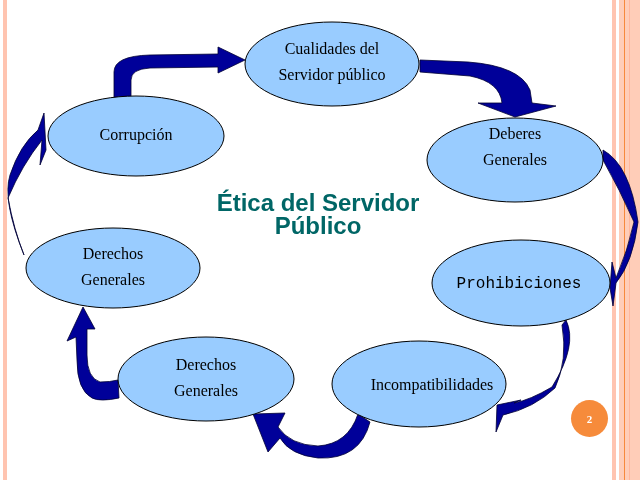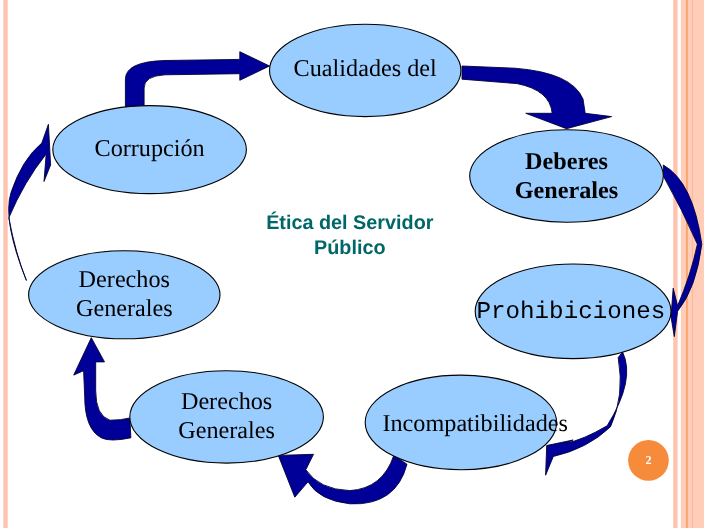--- a/index.html
+++ b/index.html
@@ -3,22 +3,22 @@
 <meta charset="utf-8">
 <style>
   html, body { margin: 0; padding: 0; }
   body { width: 640px; height: 480px; background: #ffffff; position: relative; overflow: hidden; font-family: "Liberation Serif", serif; }
   .border-left { position: absolute; left: 3px; top: 0; width: 4px; height: 480px; background: #FFC4B0; }
   .border-right-thin { position: absolute; left: 612px; top: 0; width: 4px; height: 480px; background: #FFC4B0; }
   .border-right-band { position: absolute; left: 619px; top: 0; width: 21px; height: 480px; background: #FFCDB8; }
   .border-right-line { position: absolute; left: 624px; top: 0; width: 1px; height: 480px; background: #F7893B; }
   .border-right-line2 { position: absolute; left: 629px; top: 0; width: 1px; height: 480px; background: #FFB79C; }
   svg.diagram { position: absolute; left: 0; top: 0; }
-  .node-label { position: absolute; text-align: center; font-family: "Liberation Serif", serif; font-size: 22px; line-height: 26px; color: #000000; transform: translate(-50%, -50%); white-space: nowrap; }
-  .center-title { position: absolute; left: 318px; top: 214px; transform: translate(-50%, -50%); text-align: center; font-family: "Liberation Sans", sans-serif; font-weight: bold; font-size: 18px; line-height: 23px; color: #006666; white-space: nowrap; }
+  .node-label { position: absolute; text-align: center; font-family: "Liberation Serif", serif; font-size: 16px; line-height: 26px; color: #000000; transform: translate(-50%, -50%); white-space: nowrap; }
+  .center-title { position: absolute; left: 318px; top: 214px; transform: translate(-50%, -50%); text-align: center; font-family: "Liberation Sans", sans-serif; font-weight: bold; font-size: 24px; line-height: 23px; color: #006666; white-space: nowrap; }
   .page-badge { position: absolute; left: 571px; top: 400px; width: 37px; height: 37px; border-radius: 50%; background: #F68B3B; color: #ffffff; font-family: "Liberation Serif", serif; font-weight: bold; font-size: 11px; display: flex; align-items: center; justify-content: center; }
 </style>
 </head>
 <body>
 
 <div class="border-left"></div>
 <div class="border-right-thin"></div>
 <div class="border-right-band"></div>
 <div class="border-right-line"></div>
 <div class="border-right-line2"></div>
@@ -48,22 +48,23 @@
     <ellipse cx="521" cy="283" rx="89" ry="43"></ellipse>
     <ellipse cx="419" cy="384" rx="87" ry="43"></ellipse>
     <ellipse cx="206" cy="379" rx="88" ry="42"></ellipse>
     <ellipse cx="113" cy="268" rx="87" ry="40"></ellipse>
     <ellipse cx="136" cy="136" rx="88" ry="40"></ellipse>
   </g>
 </svg>
 
 <div class="node-label" style="left:332px; top:62px;">
   <div>Cualidades del</div>
+  <div>Servidor público</div>
 </div>
-<div class="node-label" style="left:515px; top:160px;font-weight:bold;">
+<div class="node-label" style="left:515px; top:147px;">
   <div>Deberes</div>
   <div>Generales</div>
 </div>
 <div class="node-label" style="left:519px; top:284px;font-family:Liberation Mono, monospace;">
   <div>Prohibiciones</div>
 </div>
 <div class="node-label" style="left:432px; top:385px;">
   <div>Incompatibilidades</div>
 </div>
 <div class="node-label" style="left:206px; top:378px;">

